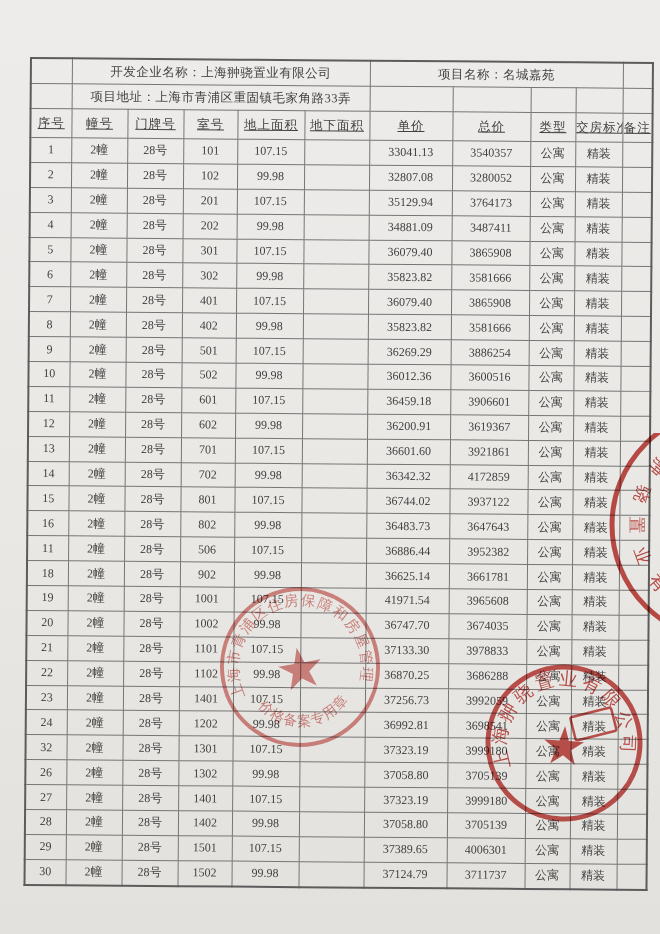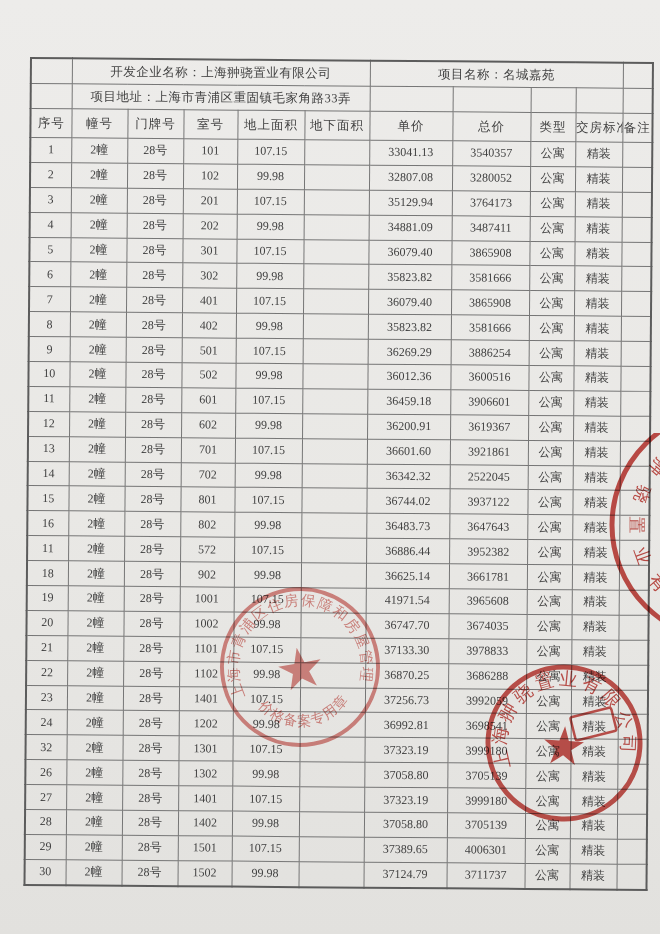--- a/index.html
+++ b/index.html
@@ -18,21 +18,21 @@
     border-collapse:collapse;table-layout:fixed;width:622px;
     border:2px solid #5c5c5c;background:transparent;
   }
   table.price td, table.price th{
     border:1px solid #767676;
     padding:0;margin:0;text-align:center;vertical-align:middle;
     font-size:12px;color:#424242;font-weight:normal;
     white-space:nowrap;overflow:hidden;
   }
   thead tr.info td{height:24px;font-size:12.5px;letter-spacing:0.5px;}
-  thead tr.cols th{height:28px;font-size:12.5px;letter-spacing:1px;}
+  thead tr.cols th{height:28px;font-size:12.5px;letter-spacing:1px;text-decoration:underline;}
   tbody td{height:23.9px;}
   tbody td.num{font-size:12px;}
   
   .stamp{position:absolute;mix-blend-mode:multiply;pointer-events:none;}
   .stamp-bureau{left:210px;top:577px;opacity:0.62;transform:rotate(-10deg);}
   .stamp-company{left:479px;top:658px;opacity:0.85;transform:rotate(4deg);}
   .stamp-edge{left:600px;top:433px;width:60px;height:192px;opacity:0.88;overflow:hidden;}
   .stamp text{font-family:"Liberation Serif","DejaVu Serif",serif;}
 </style>
 </head>
@@ -255,21 +255,21 @@
             <td></td>
           </tr>
           <tr>
             <td>14</td>
             <td>2幢</td>
             <td>28号</td>
             <td>702</td>
             <td class="num">99.98</td>
             <td class="num"></td>
             <td class="num">36342.32</td>
-            <td class="num">2522045</td>
+            <td class="num">4172859</td>
             <td>公寓</td>
             <td>精装</td>
             <td></td>
           </tr>
           <tr>
             <td>15</td>
             <td>2幢</td>
             <td>28号</td>
             <td>801</td>
             <td class="num">107.15</td>
@@ -290,21 +290,21 @@
             <td class="num">36483.73</td>
             <td class="num">3647643</td>
             <td>公寓</td>
             <td>精装</td>
             <td></td>
           </tr>
           <tr>
             <td>11</td>
             <td>2幢</td>
             <td>28号</td>
-            <td>572</td>
+            <td>506</td>
             <td class="num">107.15</td>
             <td class="num"></td>
             <td class="num">36886.44</td>
             <td class="num">3952382</td>
             <td>公寓</td>
             <td>精装</td>
             <td></td>
           </tr>
           <tr>
             <td>18</td>

